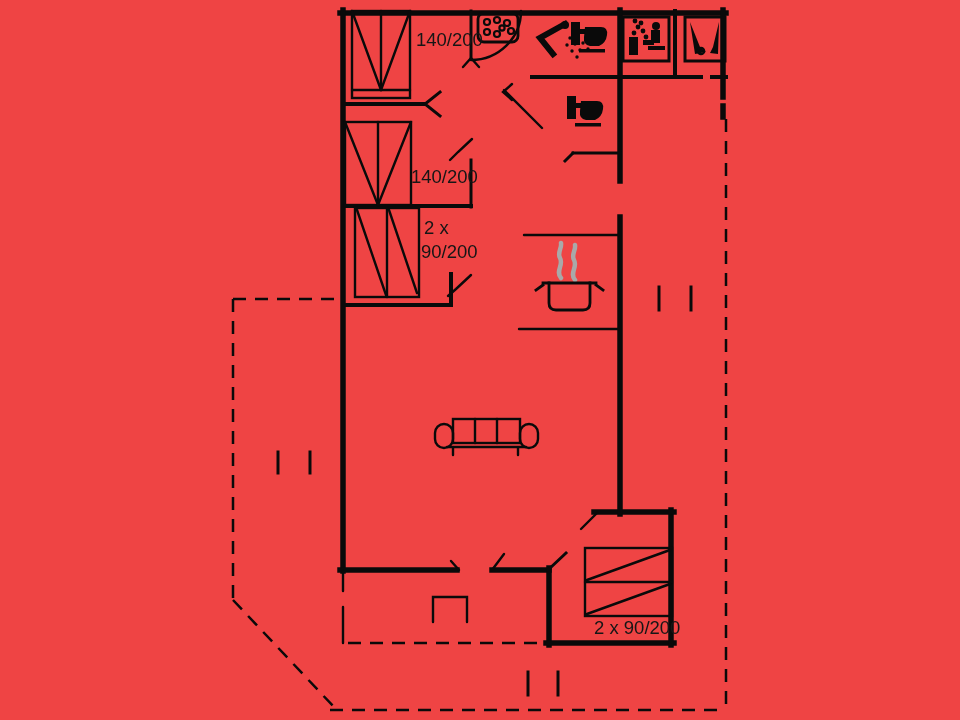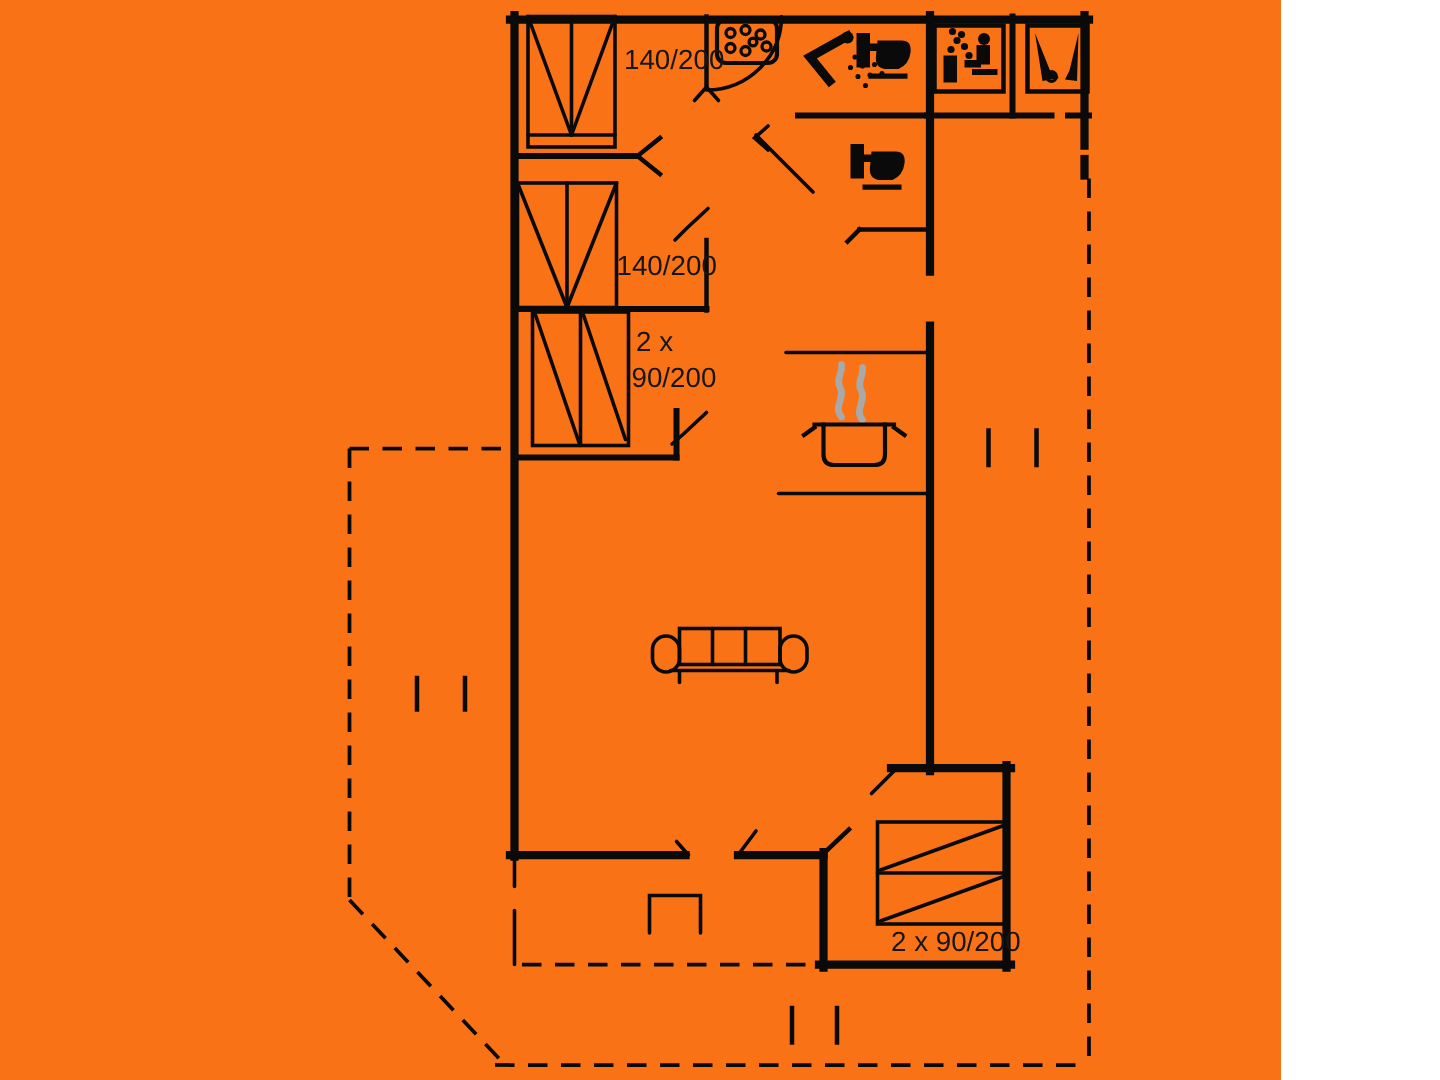--- a/index.html
+++ b/index.html
@@ -1,16 +1,16 @@
 <!DOCTYPE html>
 <html><head>
 <meta charset="utf-8">
 <style>
   html,body{margin:0;padding:0;background:#ffffff;}
-  .stage{position:relative;width:854px;height:720px;background:#f97316;overflow:hidden;}
+  .stage{position:relative;width:960px;height:720px;background:#ef4444;overflow:hidden;}
   svg{position:absolute;inset:0;}
   .ln{stroke:#0a0a0a;fill:none;stroke-linecap:square;}
   .w6{stroke-width:5.5;}
   .w4{stroke-width:4;}
   .w3{stroke-width:3;}
   .w2{stroke-width:2.4;stroke-linecap:round;}
   .dash{stroke:#0a0a0a;fill:none;stroke-width:2.5;stroke-dasharray:13 9;stroke-linecap:butt;}
   .blk{fill:#0a0a0a;stroke:none;}
   .steam{stroke:#a9a9a9;stroke-width:4.5;fill:none;stroke-linecap:round;}
   .lbl{font-family:"Liberation Sans",sans-serif;font-size:18.5px;fill:#161616;}

